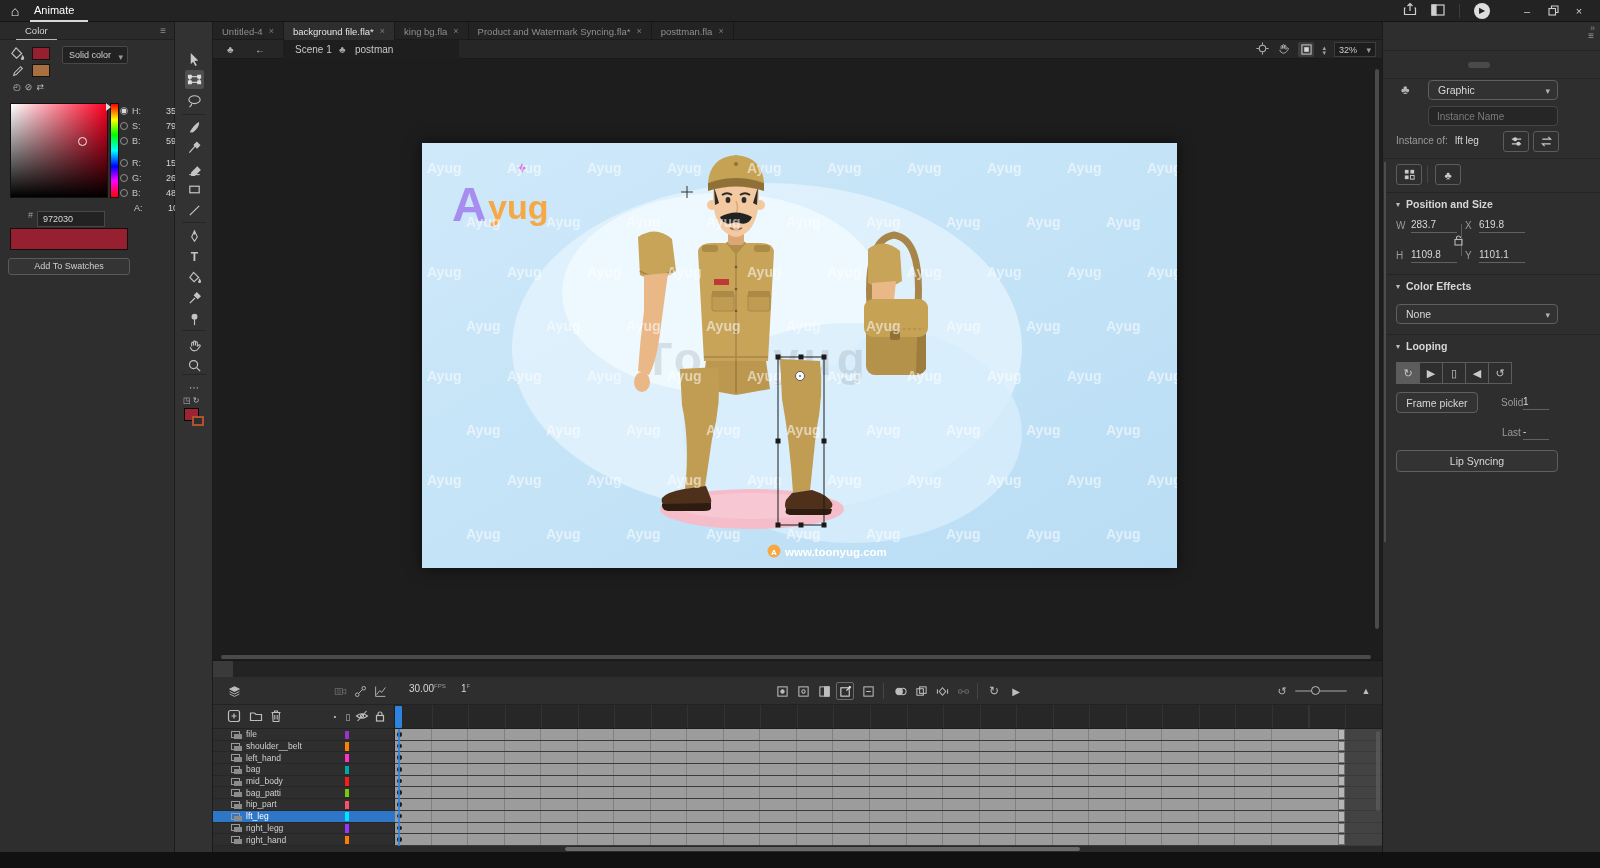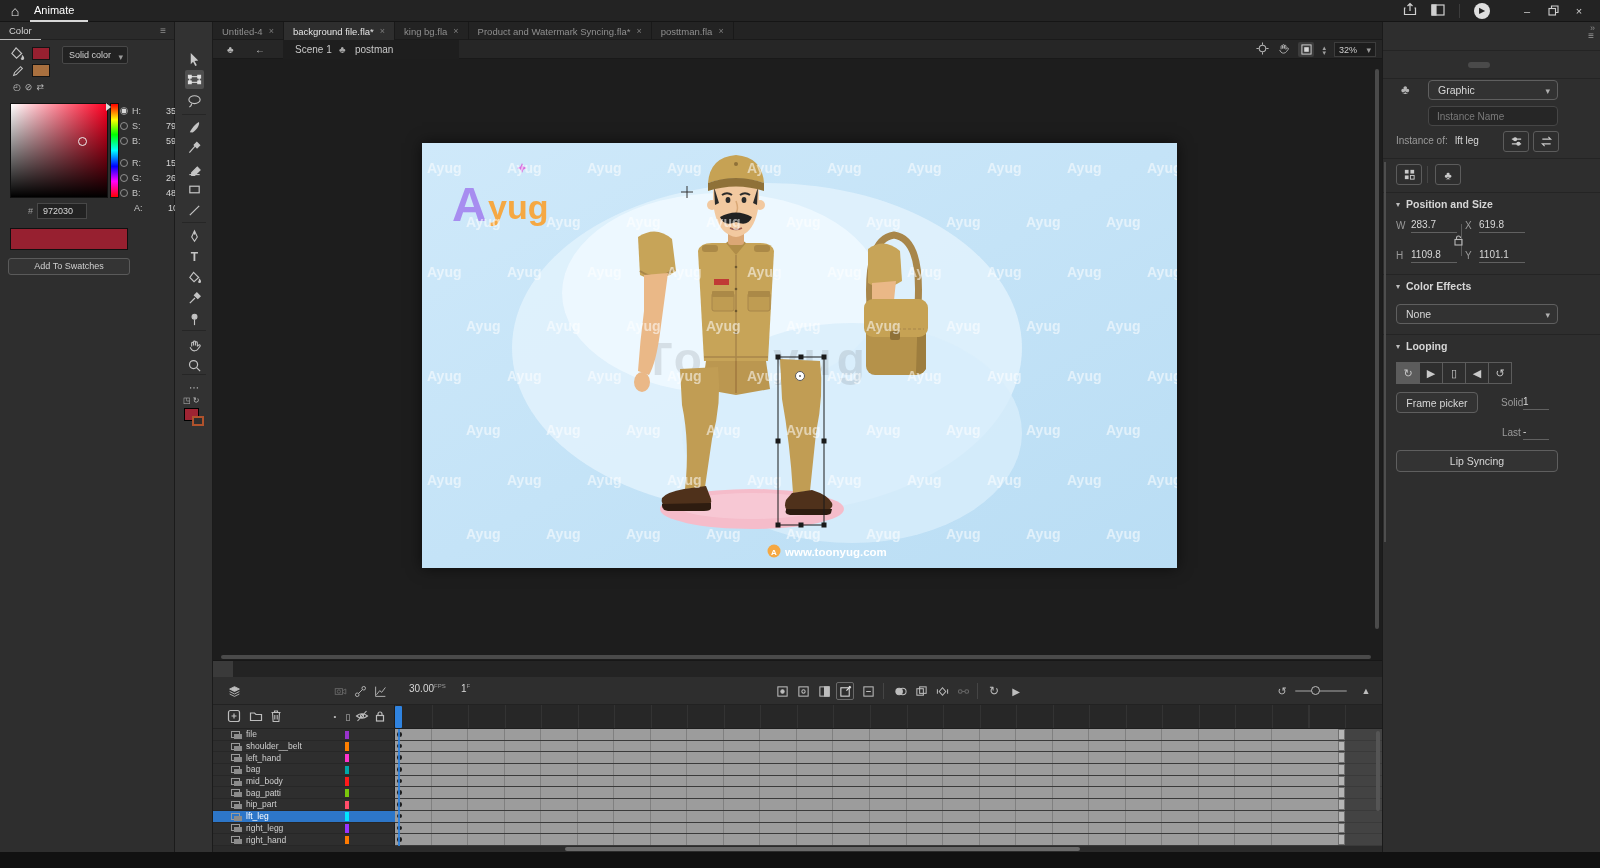--- a/index.html
+++ b/index.html
@@ -15,21 +15,21 @@
     border-bottom:2px solid #d8d8d8; margin-right:30px; }
   .menu-item { color:#c9c9c9; font-size:11px; padding:0 10px; line-height:22px; cursor:default; }
   #menubar .right { margin-left:auto; display:flex; align-items:center; gap:14px; padding-right:8px; }
   .winbtns { display:flex; gap:0; margin-left:10px; }
   .winbtn { width:26px; height:18px; display:flex; align-items:center; justify-content:center; color:#cfcfcf; font-size:11px; }
   .playcirc { width:16px; height:16px; border-radius:50%; background:#dedede; display:flex; align-items:center; justify-content:center; color:#232323; font-size:8px; }
   .mdiv { width:1px; height:14px; background:#3c3c3c; }
 
   
   #colorpanel { position:absolute; left:0; top:22px; width:175px; height:830px; background:#2e2e2e; border-right:1px solid #1b1b1b; }
-  .cp-head { height:18px; background:#2a2a2a; border-bottom:1px solid #202020; display:flex; align-items:center; }
+  .cp-head { height:18px; background:#2a2a2a; border-bottom:1px solid #202020; display:flex; align-items:center;padding-left:16px; }
   .cp-title { color:#d6d6d6; font-size:9.5px; padding:0 9px; border-bottom:1px solid #bbb; height:18px; line-height:18px; }
   .cp-menu { margin-left:auto; color:#8f8f8f; font-size:10px; padding-right:8px; }
   .swatchbox { width:18px; height:13px; border:1px solid #141414; }
   .cp-select { position:absolute; left:62px; top:24px; width:66px; height:18px; background:#222;
     border:1px solid #484848; border-radius:2px; color:#d0d0d0; font-size:9px; line-height:16px; padding-left:6px; }
   .cp-select .chev { position:absolute; right:4px; top:2px; color:#9a9a9a; font-size:9px; }
   #gradsq { position:absolute; left:10px; top:81px; width:98px; height:95px; border:1px solid #111;
     background: linear-gradient(to bottom, rgba(0,0,0,0) 0%, #000 100%),
                 linear-gradient(to right, #fff 0%, hsl(352,100%,50%) 100%); }
   #gradsq .cursor { position:absolute; left:67px; top:33px; width:9px; height:9px; border:1.5px solid #eee; border-radius:50%; }
@@ -37,21 +37,21 @@
     background:linear-gradient(to bottom,#f00,#ff0 17%,#0f0 33%,#0ff 50%,#00f 67%,#f0f 83%,#f00); }
   .hue-mark { position:absolute; left:-5px; top:-1px; width:0; height:0;
     border-top:4px solid transparent; border-bottom:4px solid transparent; border-left:5px solid #ddd; }
   .c-row { position:absolute; left:120px; height:12px; display:flex; align-items:center; gap:4px; }
   .radio { width:8px; height:8px; border:1px solid #909090; border-radius:50%; flex:0 0 auto; }
   .c-row.selected .radio { background:radial-gradient(circle at 50% 50%, #d8d8d8 0 2.4px, transparent 2.6px); }
   .c-lbl { color:#c6c6c6; font-size:9px; width:14px; }
   .c-val { color:#d8d8d8; font-size:9px;margin-left:16px; }
   .c-unit { color:#a8a8a8; font-size:8px; }
   .hexwrap { position:absolute; left:28px; top:181px; display:flex; align-items:center; gap:4px; }
-  .hexbox { width:50px; height:16px; background:#222; border:1px solid #484848; color:#d8d8d8; font-size:9px; line-height:14px; padding-left:5px; }
+  .hexbox { width:68px; height:16px; background:#222; border:1px solid #484848; color:#d8d8d8; font-size:9px; line-height:14px; padding-left:5px;margin-top:8px; }
   #cp-preview { position:absolute; left:10px; top:206px; width:118px; height:22px; border:1px solid #101010; }
   #cp-add { position:absolute; left:8px; top:236px; width:122px; height:17px; border:1px solid #5a5a5a; border-radius:3px;
     color:#d0d0d0; font-size:9px; text-align:center; line-height:15px; background:#343434; }
 
   
   #toolcol { position:absolute; left:175px; top:22px; width:38px; height:830px; background:#323232; border-right:1px solid #1b1b1b; }
   .tool { position:absolute; left:10px; width:19px; height:19px; display:flex; align-items:center; justify-content:center; border-radius:2px; }
   .tool.sel { background:#4f4f4f; }
   .tool svg { width:15px; height:15px; }
   .tool .tglyph { color:#c4c4c4; font-size:12px; font-weight:bold; }

